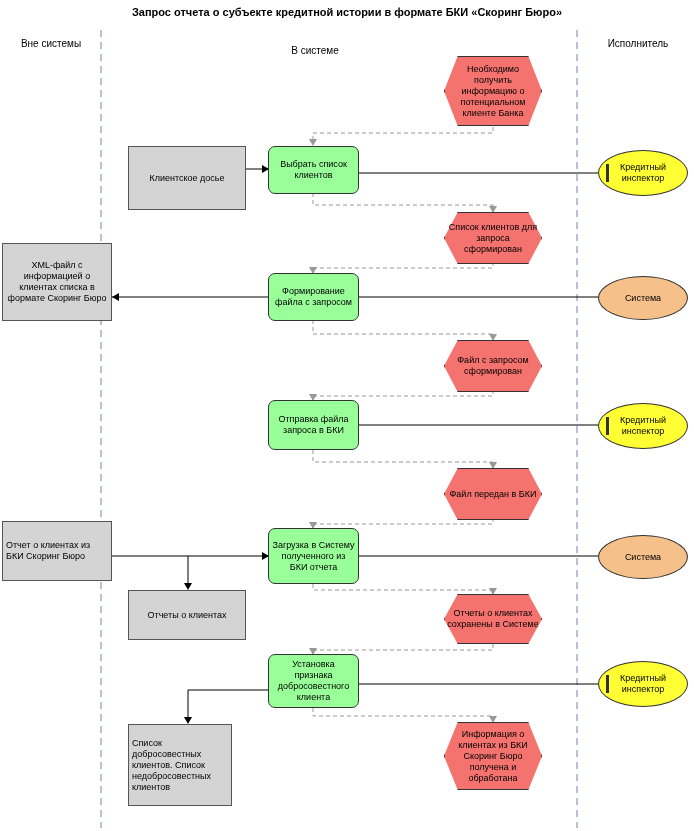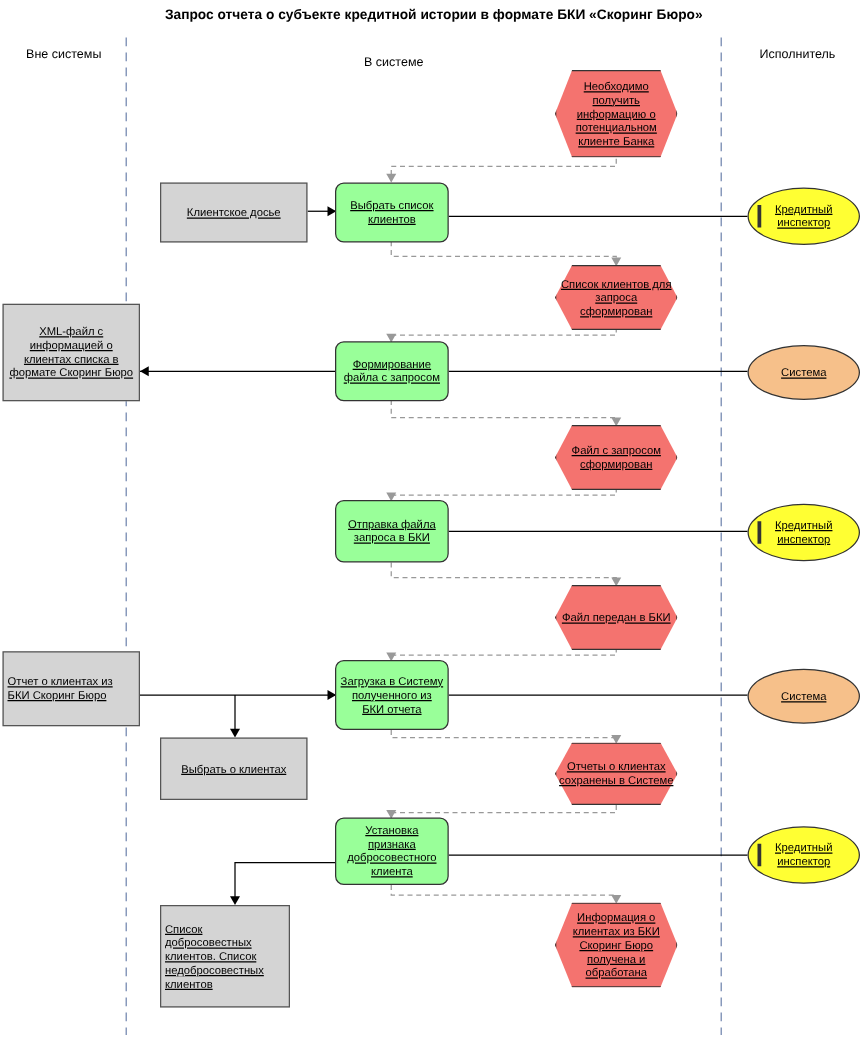--- a/index.html
+++ b/index.html
@@ -40,21 +40,21 @@
     position: absolute;
     box-sizing: border-box;
     display: flex;
     align-items: center;
     justify-content: center;
     text-align: center;
     font-size: 9px;
     line-height: 11px;
     color: #000;
   }
-  .node span { display: block; padding: 0 3px; text-decoration: underline; }
+  .node span { display: block; padding: 0 3px; }
 
   
   .process {
     background: #99ff99;
     border: 1px solid #333333;
     border-radius: 7px;
   }
   
   .doc {
     background: #d4d4d4;
@@ -172,21 +172,21 @@
 
 <div class="lane-label" style="left:6px; top:38px; width:90px;">Вне системы</div>
 <div class="lane-label" style="left:250px; top:45px; width:130px;">В системе</div>
 <div class="lane-label" style="left:588px; top:38px; width:100px;">Исполнитель</div>
 
 <div class="node hex" style="left:444px; top:56px; width:98px; height:70px;">
   <div class="hexinner"></div>
   <span>Необходимо получить информацию о потенциальном клиенте Банка</span>
 </div>
 
-<div class="node doc" style="left:128px; top:146px; width:118px; height:48px;">
+<div class="node doc" style="left:128px; top:146px; width:118px; height:64px;">
   <span>Клиентское досье</span>
 </div>
 
 <div class="node process" style="left:268px; top:146px; width:91px; height:48px;">
   <span>Выбрать список клиентов</span>
 </div>
 
 <div class="node ellipse yellow" style="left:598px; top:150px; width:90px; height:46px;">
   <div class="stripe"></div>
   <span>Кредитный инспектор</span>
@@ -234,21 +234,21 @@
 
 <div class="node process" style="left:268px; top:528px; width:91px; height:56px;">
   <span>Загрузка в Систему полученного из БКИ отчета</span>
 </div>
 
 <div class="node ellipse orange" style="left:598px; top:535px; width:90px; height:44px;">
   <span>Система</span>
 </div>
 
 <div class="node doc" style="left:128px; top:590px; width:118px; height:50px;">
-  <span>Выбрать о клиентах</span>
+  <span>Отчеты о клиентах</span>
 </div>
 
 <div class="node hex" style="left:444px; top:594px; width:98px; height:50px;">
   <div class="hexinner"></div>
   <span>Отчеты о клиентах сохранены в Системе</span>
 </div>
 
 <div class="node process" style="left:268px; top:654px; width:91px; height:54px;">
   <span>Установка признака добросовестного клиента</span>
 </div>

